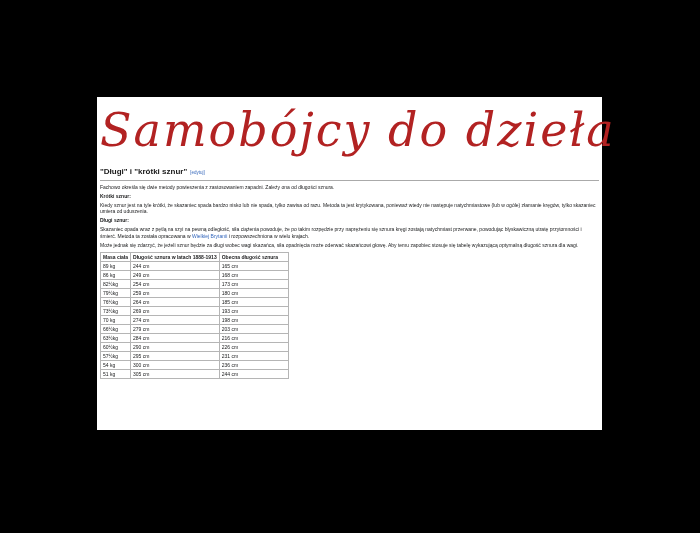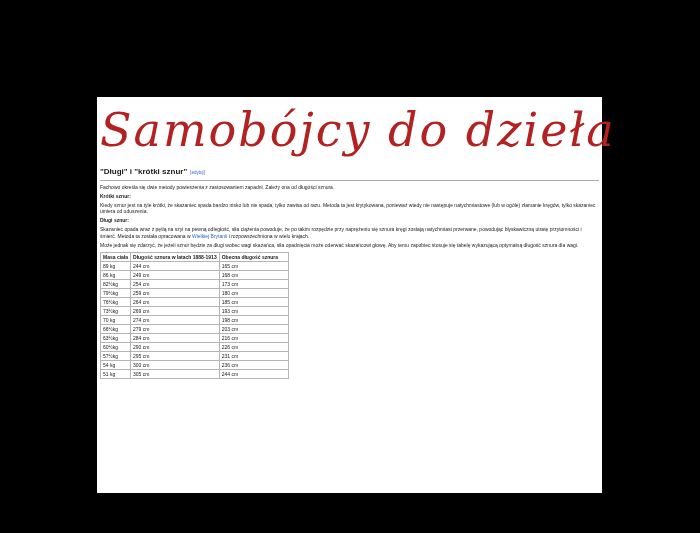--- a/index.html
+++ b/index.html
@@ -6,21 +6,21 @@
   body {
     width:700px; height:533px;
     background:#000;
     position:relative;
     overflow:hidden;
     font-family:"Liberation Sans", sans-serif;
   }
   .page {
     position:absolute;
     left:97px; top:97px;
-    width:505px; height:396px;
+    width:505px; height:333px;
     background:#ffffff;
     box-sizing:border-box;
   }
   .inner { padding:0 3px; }
   .site-title {
     text-align:center;
     color:#b22222;
     font-family:"DejaVu Serif", serif;
     font-style:italic;
     font-size:46px;

